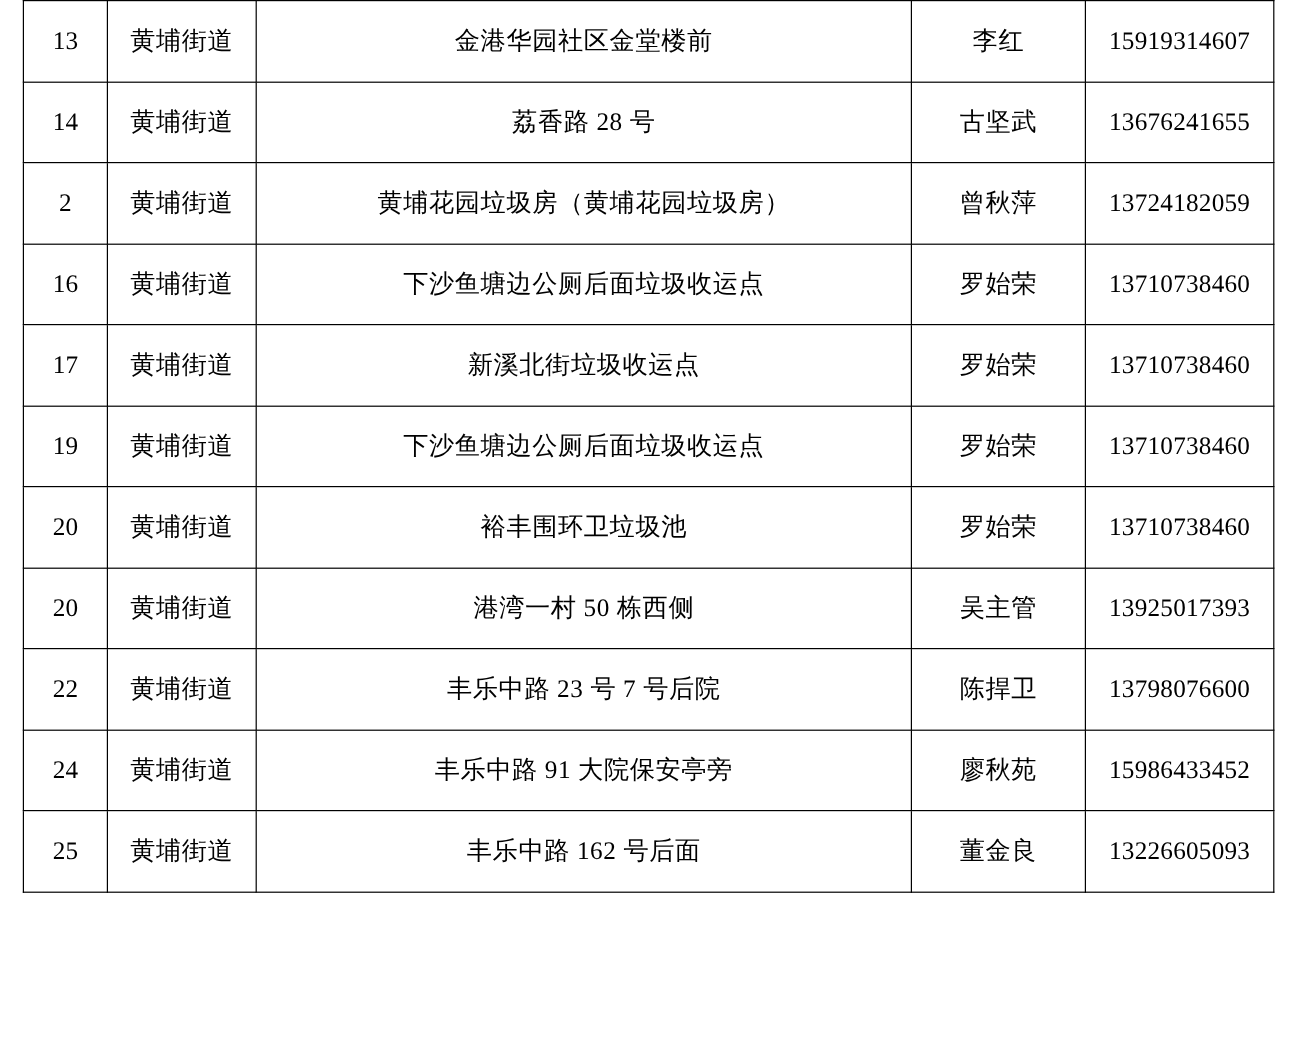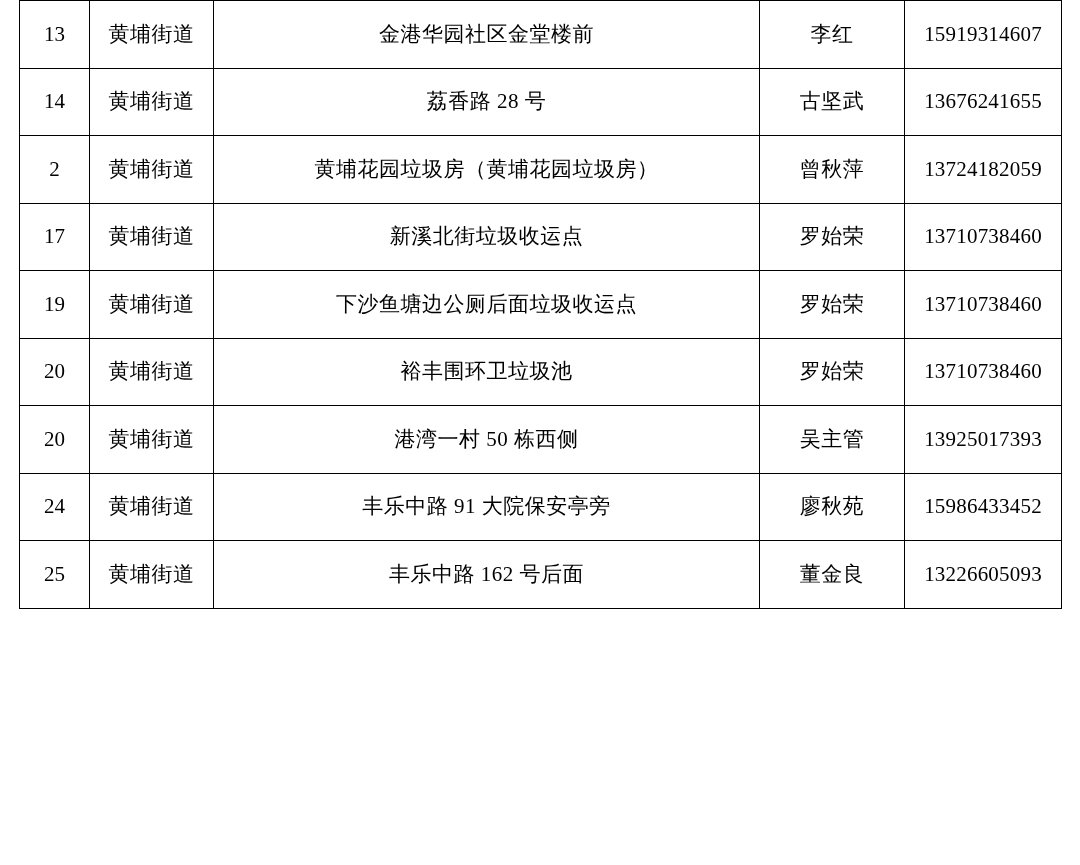--- a/index.html
+++ b/index.html
@@ -77,20 +77,27 @@
         <td class="cell-phone">13676241655</td>
       </tr>
       <tr>
         <td class="cell-index">2</td>
         <td class="cell-street">黄埔街道</td>
         <td class="cell-address">黄埔花园垃圾房（黄埔花园垃圾房）</td>
         <td class="cell-person">曾秋萍</td>
         <td class="cell-phone">13724182059</td>
       </tr>
       <tr>
+        <td class="cell-index">16</td>
+        <td class="cell-street">黄埔街道</td>
+        <td class="cell-address">下沙鱼塘边公厕后面垃圾收运点</td>
+        <td class="cell-person">罗始荣</td>
+        <td class="cell-phone">13710738460</td>
+      </tr>
+      <tr>
         <td class="cell-index">17</td>
         <td class="cell-street">黄埔街道</td>
         <td class="cell-address">新溪北街垃圾收运点</td>
         <td class="cell-person">罗始荣</td>
         <td class="cell-phone">13710738460</td>
       </tr>
       <tr>
         <td class="cell-index">19</td>
         <td class="cell-street">黄埔街道</td>
         <td class="cell-address">下沙鱼塘边公厕后面垃圾收运点</td>
@@ -105,20 +112,27 @@
         <td class="cell-phone">13710738460</td>
       </tr>
       <tr>
         <td class="cell-index">20</td>
         <td class="cell-street">黄埔街道</td>
         <td class="cell-address">港湾一村 50 栋西侧</td>
         <td class="cell-person">吴主管</td>
         <td class="cell-phone">13925017393</td>
       </tr>
       <tr>
+        <td class="cell-index">22</td>
+        <td class="cell-street">黄埔街道</td>
+        <td class="cell-address">丰乐中路 23 号 7 号后院</td>
+        <td class="cell-person">陈捍卫</td>
+        <td class="cell-phone">13798076600</td>
+      </tr>
+      <tr>
         <td class="cell-index">24</td>
         <td class="cell-street">黄埔街道</td>
         <td class="cell-address">丰乐中路 91 大院保安亭旁</td>
         <td class="cell-person">廖秋苑</td>
         <td class="cell-phone">15986433452</td>
       </tr>
       <tr>
         <td class="cell-index">25</td>
         <td class="cell-street">黄埔街道</td>
         <td class="cell-address">丰乐中路 162 号后面</td>

